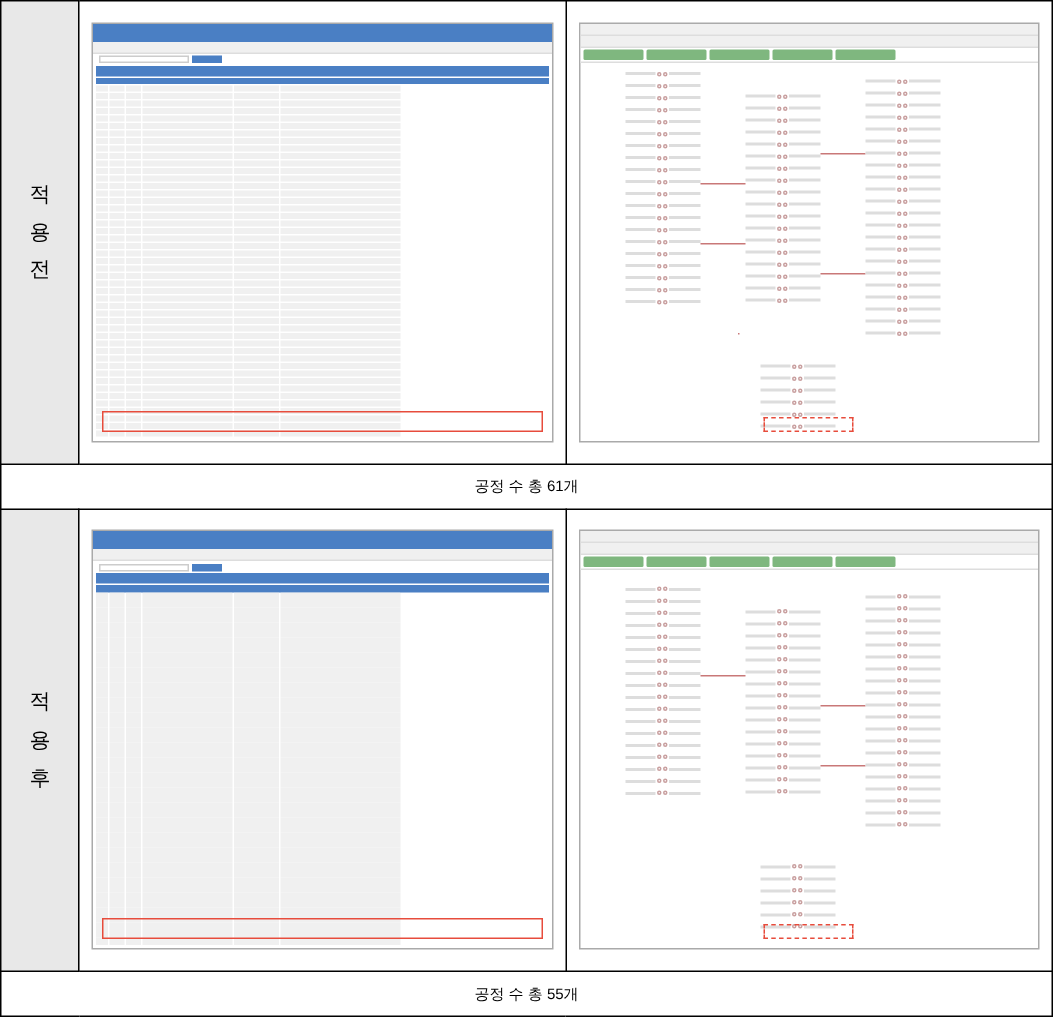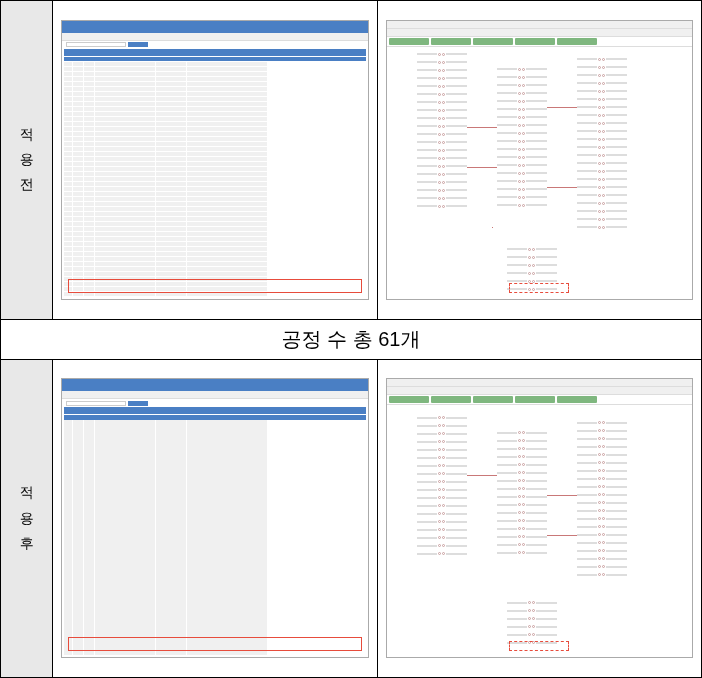--- a/index.html
+++ b/index.html
@@ -34,21 +34,21 @@
       display: block;
     }
     .screenshot-cell {
       width: 310px;
       padding: 8px;
       vertical-align: top;
     }
     .caption-cell {
       text-align: center;
       padding: 6px;
-      font-size: 20px;
+      font-size: 10px;
       height: 30px;
     }
     .mock-screenshot {
       border: 1px solid #aaa;
       background: #fff;
       width: 100%;
       height: 280px;
       position: relative;
       overflow: hidden;
     }
@@ -1799,14 +1799,17 @@
                   <div class="flow-circle"></div>
                   <div class="flow-circle"></div>
                   <div class="flow-label"></div>
                 </div>
               </div>
             </div>
         <div class="red-highlight-dashed" style="left:50%; transform:translateX(-50%); bottom:6px; width:60px; height:10px;"></div>
       </div>
     </td>
   </tr>
+  <tr>
+    <td class="caption-cell" colspan="3">공정 수 총 55개</td>
+  </tr>
 </tbody>
   </table>
 
 </body></html>

